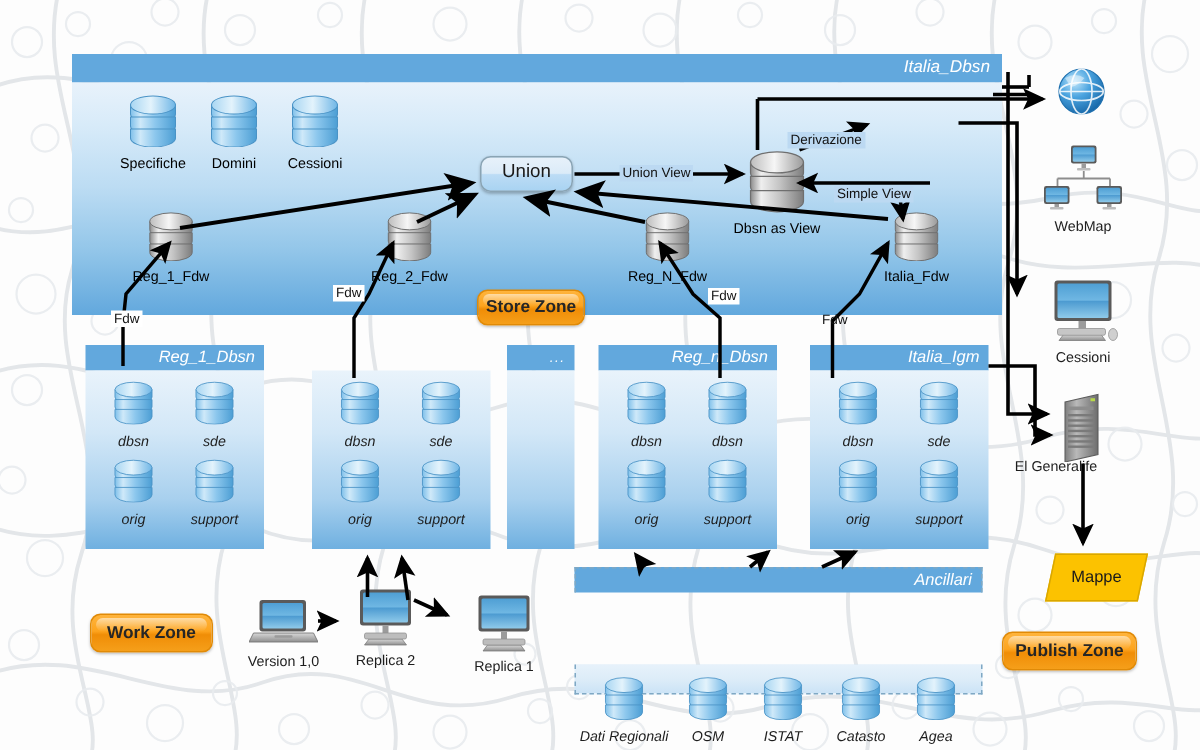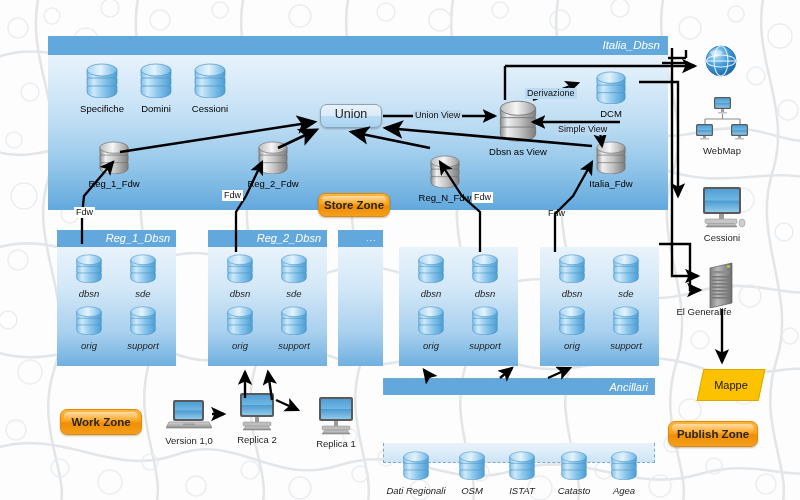--- a/index.html
+++ b/index.html
@@ -283,21 +283,21 @@
           <path d="M2,8 v6 a15,6 0 0 0 30,0 v-6 z" fill="url(#gg1)" stroke="#6f6f6f" stroke-width=".7"></path>
           <path d="M2,16 v6 a15,6 0 0 0 30,0 v-6 z" fill="url(#gg1)" stroke="#6f6f6f" stroke-width=".7"></path>
           <path d="M2,24 v6 a15,6 0 0 0 30,0 v-6 z" fill="url(#gg1)" stroke="#6f6f6f" stroke-width=".7"></path>
           <ellipse cx="17" cy="8" rx="15" ry="6" fill="url(#gt1)" stroke="#6f6f6f" stroke-width=".7"></ellipse>
         </g>
       </svg>
     </span>
     <span class="cap" style="display:block;font-size:9.5px;margin-top:0px;">Reg_2_Fdw</span>
   </div>
 
-  <div class="abs" style="left:417px;top:154px;width:56px;text-align:center;">
+  <div class="abs" style="left:417px;top:140px;width:56px;text-align:center;">
     <span class="cyl">
       <svg width="32" height="34" viewBox="0 0 34 36">
         <g>
           <path d="M2,8 v6 a15,6 0 0 0 30,0 v-6 z" fill="url(#gg1)" stroke="#6f6f6f" stroke-width=".7"></path>
           <path d="M2,16 v6 a15,6 0 0 0 30,0 v-6 z" fill="url(#gg1)" stroke="#6f6f6f" stroke-width=".7"></path>
           <path d="M2,24 v6 a15,6 0 0 0 30,0 v-6 z" fill="url(#gg1)" stroke="#6f6f6f" stroke-width=".7"></path>
           <ellipse cx="17" cy="8" rx="15" ry="6" fill="url(#gt1)" stroke="#6f6f6f" stroke-width=".7"></ellipse>
         </g>
       </svg>
     </span>
@@ -325,33 +325,20 @@
           <path d="M2,8 v6 a15,6 0 0 0 30,0 v-6 z" fill="url(#gg1)" stroke="#6f6f6f" stroke-width=".7"></path>
           <path d="M2,16 v6 a15,6 0 0 0 30,0 v-6 z" fill="url(#gg1)" stroke="#6f6f6f" stroke-width=".7"></path>
           <path d="M2,24 v6 a15,6 0 0 0 30,0 v-6 z" fill="url(#gg1)" stroke="#6f6f6f" stroke-width=".7"></path>
           <ellipse cx="17" cy="8" rx="15" ry="6" fill="url(#gt1)" stroke="#6f6f6f" stroke-width=".7"></ellipse>
         </g>
       </svg>
     </span>
     <span class="cap" style="display:block;font-size:9.5px;margin-top:0px;">Dbsn as View</span>
   </div>
 
-  <div class="abs" style="left:583px;top:70px;width:56px;text-align:center;">
-    <span class="cyl">
-      <svg width="32" height="34" viewBox="0 0 34 36">
-        <g>
-          <path d="M2,8 v6 a15,6 0 0 0 30,0 v-6 z" fill="url(#bg1)" stroke="#4a93c6" stroke-width=".7"></path>
-          <path d="M2,16 v6 a15,6 0 0 0 30,0 v-6 z" fill="url(#bg1)" stroke="#4a93c6" stroke-width=".7"></path>
-          <path d="M2,24 v6 a15,6 0 0 0 30,0 v-6 z" fill="url(#bg1)" stroke="#4a93c6" stroke-width=".7"></path>
-          <ellipse cx="17" cy="8" rx="15" ry="6" fill="url(#bt1)" stroke="#4a93c6" stroke-width=".7"></ellipse>
-        </g>
-      </svg>
-    </span>
-    <span class="cap" style="display:block;font-size:9.5px;margin-top:0px;">DCM</span>
-  </div>
 
   <div class="panel abs" style="left:57px;top:230px;width:119px;height:136px;">
     <div class="pl-head">Reg_1_Dbsn</div>
     <div class="pl-body">
       <div class="db-cell" style="left:4px;top:6px;">
         <svg width="28" height="30" viewBox="0 0 34 36">
             <g>
           <path d="M2,8 v6 a15,6 0 0 0 30,0 v-6 z" fill="url(#bg1)" stroke="#4a93c6" stroke-width=".7"></path>
           <path d="M2,16 v6 a15,6 0 0 0 30,0 v-6 z" fill="url(#bg1)" stroke="#4a93c6" stroke-width=".7"></path>
           <path d="M2,24 v6 a15,6 0 0 0 30,0 v-6 z" fill="url(#bg1)" stroke="#4a93c6" stroke-width=".7"></path>
@@ -390,21 +377,20 @@
           <path d="M2,24 v6 a15,6 0 0 0 30,0 v-6 z" fill="url(#bg1)" stroke="#4a93c6" stroke-width=".7"></path>
           <ellipse cx="17" cy="8" rx="15" ry="6" fill="url(#bt1)" stroke="#4a93c6" stroke-width=".7"></ellipse>
             </g>
           </svg>
         <span class="cap">support</span>
       </div>
     </div>
   </div>
 
   <div class="panel abs" style="left:208px;top:230px;width:119px;height:136px;">
-    <div class="pl-head">Reg_2_Dbsn</div>
     <div class="pl-body">
       <div class="db-cell" style="left:4px;top:6px;">
         <svg width="28" height="30" viewBox="0 0 34 36">
             <g>
           <path d="M2,8 v6 a15,6 0 0 0 30,0 v-6 z" fill="url(#bg1)" stroke="#4a93c6" stroke-width=".7"></path>
           <path d="M2,16 v6 a15,6 0 0 0 30,0 v-6 z" fill="url(#bg1)" stroke="#4a93c6" stroke-width=".7"></path>
           <path d="M2,24 v6 a15,6 0 0 0 30,0 v-6 z" fill="url(#bg1)" stroke="#4a93c6" stroke-width=".7"></path>
           <ellipse cx="17" cy="8" rx="15" ry="6" fill="url(#bt1)" stroke="#4a93c6" stroke-width=".7"></ellipse>
             </g>
           </svg>
@@ -445,20 +431,21 @@
       </div>
     </div>
   </div>
 
   <div class="panel abs" style="left:338px;top:230px;width:45px;height:136px;">
     <div class="pl-head" style="font-size:9px;letter-spacing:1px;">...</div>
     <div class="pl-body"></div>
   </div>
 
   <div class="panel abs" style="left:399px;top:230px;width:119px;height:136px;">
+    <div class="pl-head">Reg_n_Dbsn</div>
     <div class="pl-body">
       <div class="db-cell" style="left:4px;top:6px;">
         <svg width="28" height="30" viewBox="0 0 34 36">
             <g>
           <path d="M2,8 v6 a15,6 0 0 0 30,0 v-6 z" fill="url(#bg1)" stroke="#4a93c6" stroke-width=".7"></path>
           <path d="M2,16 v6 a15,6 0 0 0 30,0 v-6 z" fill="url(#bg1)" stroke="#4a93c6" stroke-width=".7"></path>
           <path d="M2,24 v6 a15,6 0 0 0 30,0 v-6 z" fill="url(#bg1)" stroke="#4a93c6" stroke-width=".7"></path>
           <ellipse cx="17" cy="8" rx="15" ry="6" fill="url(#bt1)" stroke="#4a93c6" stroke-width=".7"></ellipse>
             </g>
           </svg>
@@ -494,20 +481,21 @@
           <path d="M2,24 v6 a15,6 0 0 0 30,0 v-6 z" fill="url(#bg1)" stroke="#4a93c6" stroke-width=".7"></path>
           <ellipse cx="17" cy="8" rx="15" ry="6" fill="url(#bt1)" stroke="#4a93c6" stroke-width=".7"></ellipse>
             </g>
           </svg>
         <span class="cap">support</span>
       </div>
     </div>
   </div>
 
   <div class="panel abs" style="left:540px;top:230px;width:119px;height:136px;">
+    <div class="pl-head">Italia_Igm</div>
     <div class="pl-body">
       <div class="db-cell" style="left:4px;top:6px;">
         <svg width="28" height="30" viewBox="0 0 34 36">
             <g>
           <path d="M2,8 v6 a15,6 0 0 0 30,0 v-6 z" fill="url(#bg1)" stroke="#4a93c6" stroke-width=".7"></path>
           <path d="M2,16 v6 a15,6 0 0 0 30,0 v-6 z" fill="url(#bg1)" stroke="#4a93c6" stroke-width=".7"></path>
           <path d="M2,24 v6 a15,6 0 0 0 30,0 v-6 z" fill="url(#bg1)" stroke="#4a93c6" stroke-width=".7"></path>
           <ellipse cx="17" cy="8" rx="15" ry="6" fill="url(#bt1)" stroke="#4a93c6" stroke-width=".7"></ellipse>
             </g>
           </svg>

